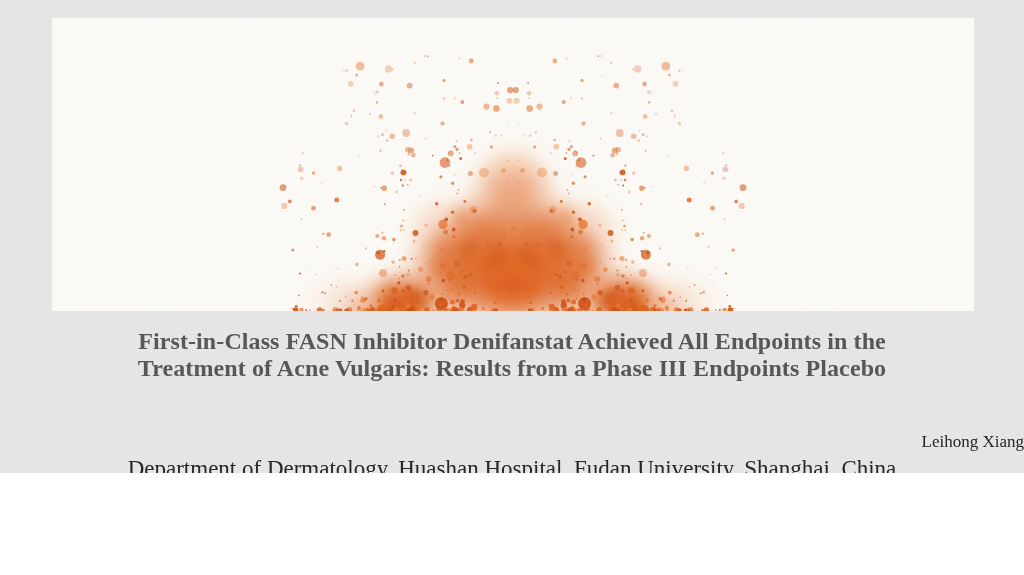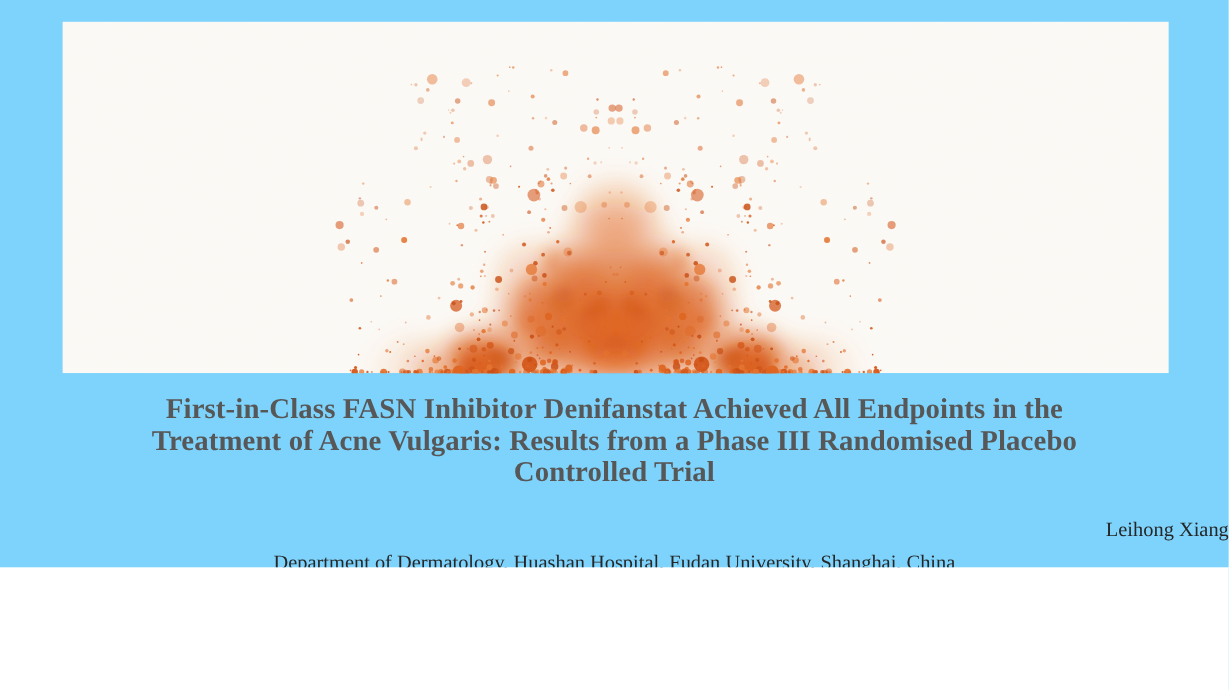--- a/index.html
+++ b/index.html
@@ -1,19 +1,19 @@
 <!DOCTYPE html>
 <html><head>
 <meta charset="utf-8">
 <style>
   html,body{margin:0;padding:0;background:#ffffff;}
   .slide{
     position:relative;
     width:1024px;height:473px;
-    background:#7dd3fc;
+    background:#e5e5e5;
     font-family:"Liberation Serif","DejaVu Serif",serif;
     overflow:hidden;
   }
   .hero{
     position:absolute;left:52px;top:18px;
     width:922px;height:293px;
   }
   .hero svg{display:block;width:100%;height:100%;}
   .title{
     position:absolute;left:0;right:0;top:328px;margin:0;
@@ -26,21 +26,21 @@
   .title span{display:block;}
   .author{
     position:absolute;left:0;right:0;top:432px;
     text-align:right;
     font-size:17px;line-height:20px;
     color:#262626;
   }
   .affiliation{
     position:absolute;left:0;right:0;top:459px;
     text-align:center;
-    font-size:17px;line-height:20px;
+    font-size:23px;line-height:20px;
     color:#262626;
   }
   .dots{
     position:absolute;top:487px;right:62px;
     display:flex;align-items:center;gap:14px;
   }
   .dot{
     width:11px;height:11px;border-radius:50%;
     background:#cccccc;
     cursor:pointer;
@@ -1032,22 +1032,21 @@
           <circle cx="431.9" cy="154.5" r="5.1" fill="#e4732f" fill-opacity="0.33"></circle>
           <circle cx="490.1" cy="154.5" r="5.1" fill="#e4732f" fill-opacity="0.33"></circle>
           <circle cx="410.6" cy="283.6" r="2.3" fill="#d4571a" fill-opacity="0.95"></circle>
           <circle cx="511.4" cy="283.6" r="2.3" fill="#d4571a" fill-opacity="0.95"></circle>
         </g>
     </svg>
   </div>
 
   <h1 class="title">
     <span>First-in-Class FASN Inhibitor Denifanstat Achieved All Endpoints in the</span>
-    <span>Treatment of Acne Vulgaris: Results from a Phase III Randomised Placebo</span>
-    <span>Controlled Trial</span>
+    <span>Treatment of Acne Vulgaris: Results from a Phase III Endpoints Placebo</span>
   </h1>
 
   <div class="author">Leihong Xiang</div>
 
   <div class="affiliation">Department of Dermatology, Huashan Hospital, Fudan University, Shanghai, China</div>
 
   <div class="dots">
     <span class="dot" style="background: rgb(63, 63, 63);"></span>
     <span class="dot" style="background: rgb(201, 201, 201);"></span>
     <span class="dot" style="background: rgb(47, 159, 164);"></span>

